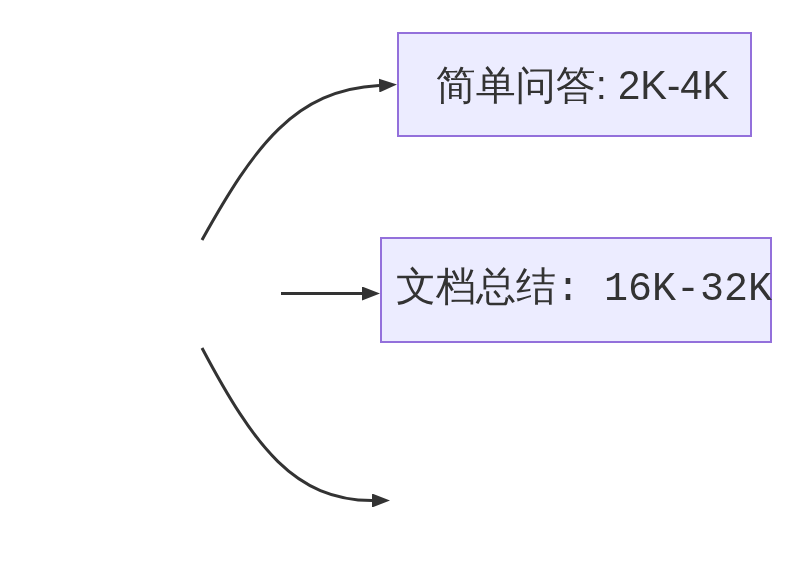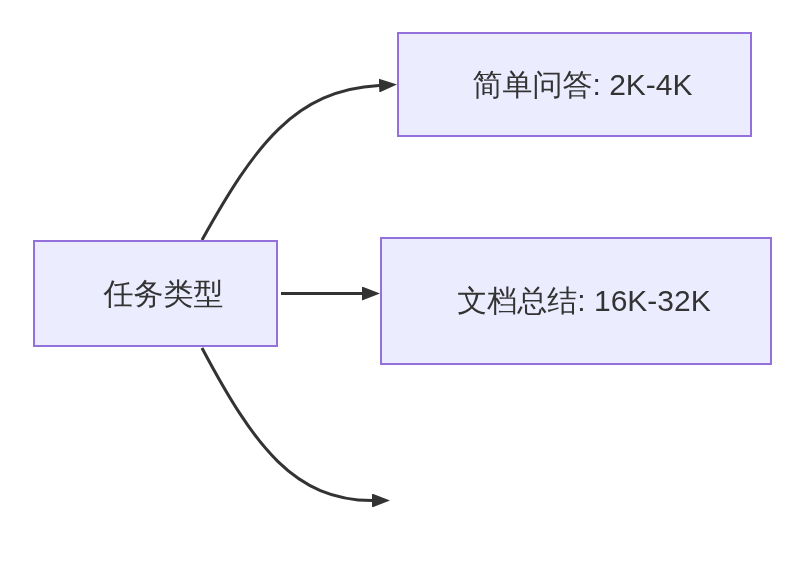--- a/index.html
+++ b/index.html
@@ -32,50 +32,47 @@
     stroke-width: 3px;
   }
   .node {
     position: absolute;
     display: flex;
     align-items: center;
     justify-content: center;
     background: var(--node-fill);
     border: 2px solid var(--node-border);
     color: var(--text);
-    font-size: 30px;
+    font-size: 40px;
     line-height: 1.2;
     text-align: center;
     white-space: nowrap;
     padding-left: 16px;
   }
   .node-root   { left: 33px;  top: 240px; width: 245px; height: 107px; }
   .node-top    { left: 397px; top: 32px;  width: 355px; height: 105px; }
-  .node-middle { left: 380px; top: 237px; width: 392px; height: 128px; }
+  .node-middle { left: 380px; top: 237px; width: 392px; height: 106px; font-family: Liberation Mono, monospace; }
   .node-bottom { left: 390px; top: 445px; width: 375px; height: 111px; }
 </style>
 </head>
 <body>
 
 <div class="canvas">
 
   <svg class="edges-layer" width="787" height="572" viewBox="0 0 787 572" xmlns="http://www.w3.org/2000/svg">
     <defs>
       <marker id="arrowhead" viewBox="0 0 18 14" refX="0" refY="7" markerWidth="18" markerHeight="14" markerUnits="userSpaceOnUse" orient="auto">
         <path d="M0,0 L18,7 L0,14 Z" fill="#333333"></path>
       </marker>
     </defs>
     <path class="edge-path" d="M 202 240 C 255 145, 295 90, 379 85.5" marker-end="url(#arrowhead)"></path>
     <path class="edge-path" d="M 281 293.5 L 362 293.5" marker-end="url(#arrowhead)"></path>
     <path class="edge-path" d="M 202 348 C 255 448, 295 500, 372 500.5" marker-end="url(#arrowhead)"></path>
   </svg>
 
-  <div class="node node-root">
-    <span>任务类型</span>
-  </div>
 
   <div class="node node-top">
     <span>简单问答: 2K-4K</span>
   </div>
 
   <div class="node node-middle">
     <span>文档总结: 16K-32K</span>
   </div>
 
 

